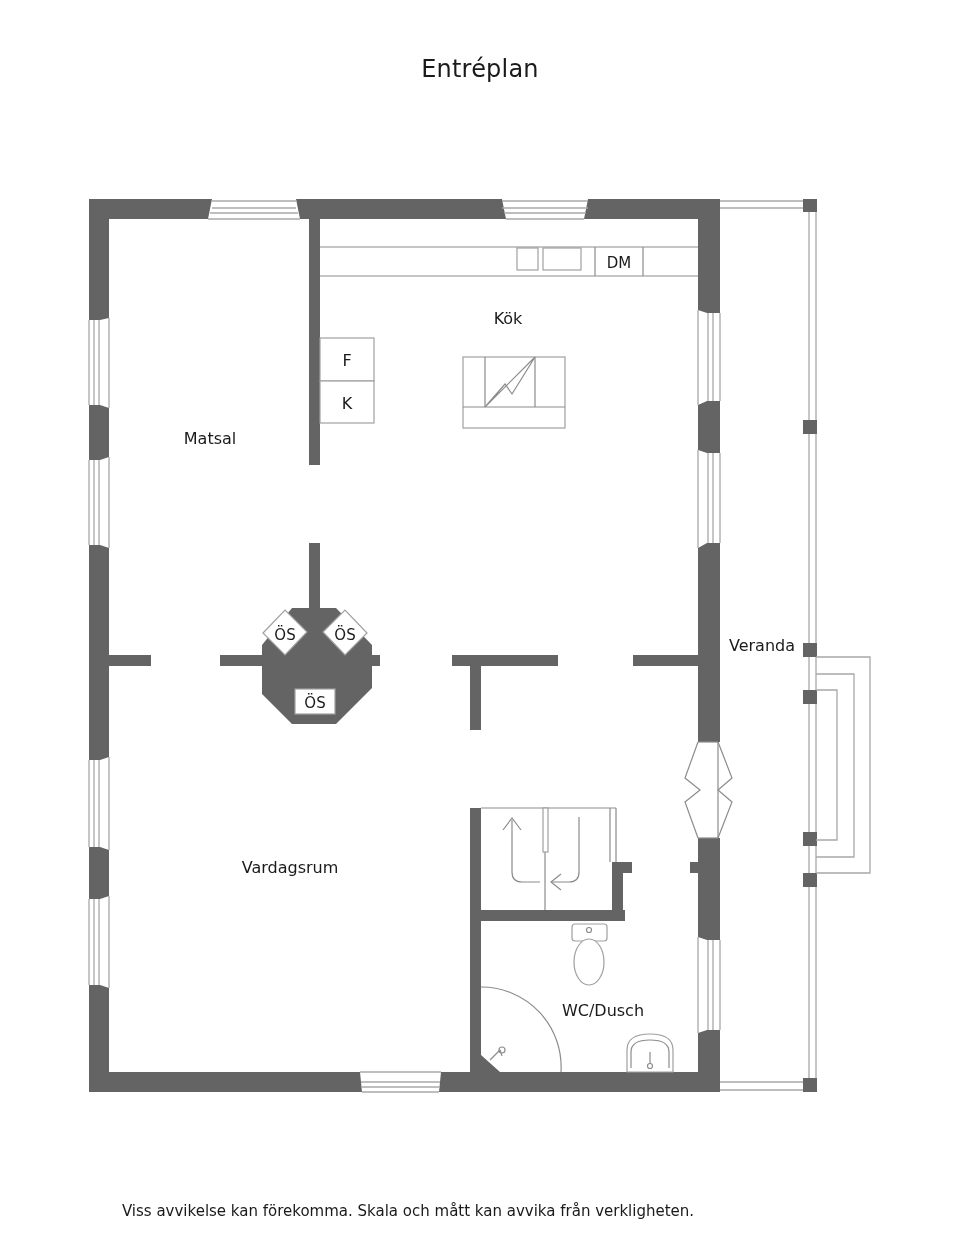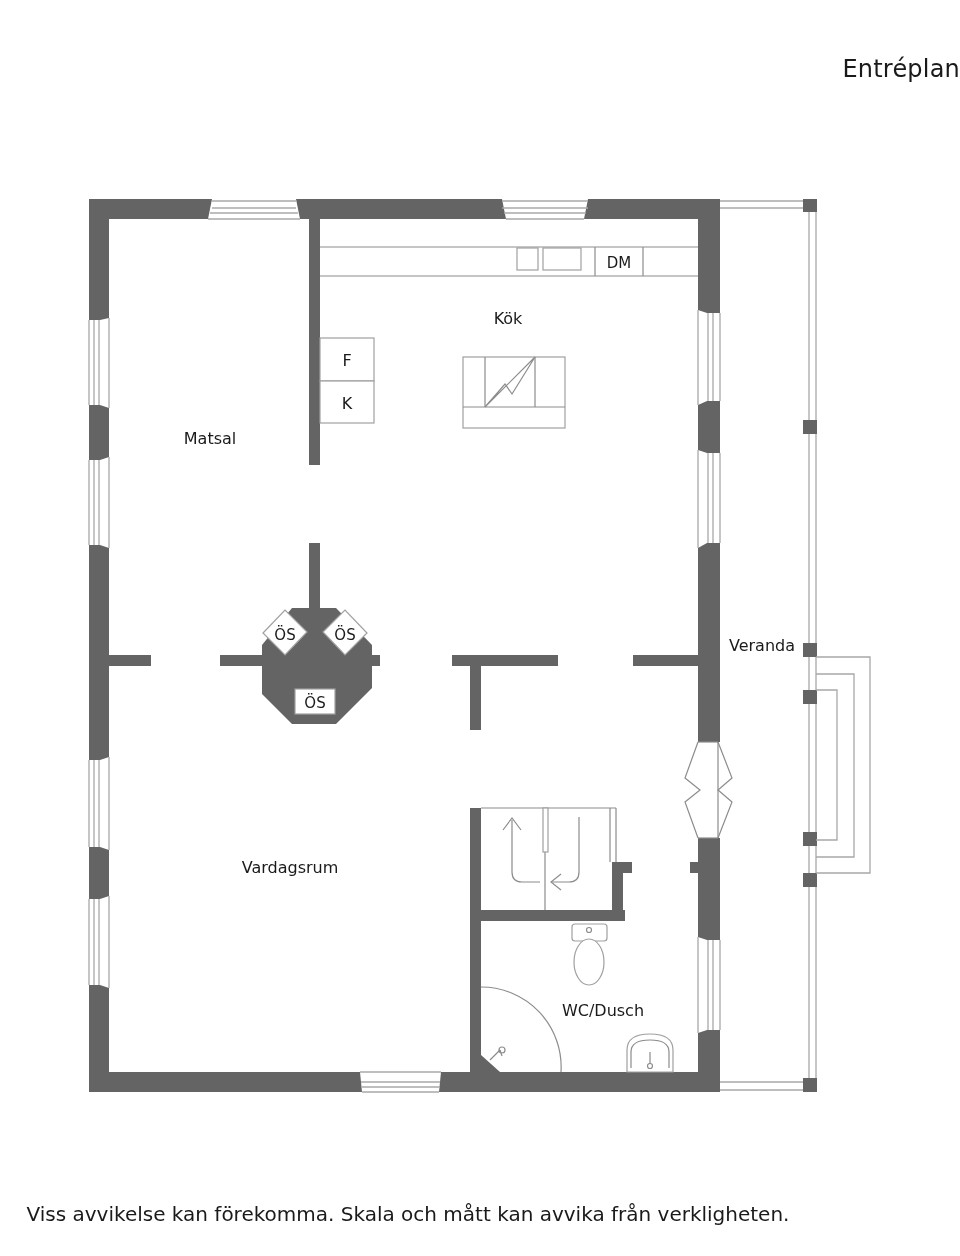--- a/index.html
+++ b/index.html
@@ -1,21 +1,21 @@
 <!DOCTYPE html>
 <html><head>
 <meta charset="utf-8">
 <style>
   html, body { margin: 0; padding: 0; background: #ffffff; }
   body { width: 960px; height: 1256px; position: relative; overflow: hidden;
          font-family: "DejaVu Sans", sans-serif; color: #1a1a1a; }
-  .title { position: absolute; left: 0; top: 55px; width: 960px; text-align: right;
+  .title { position: absolute; left: 0; top: 55px; width: 960px; text-align: center;
            font-size: 24px; font-weight: normal; letter-spacing: 0.2px; }
   .footer { position: absolute; left: 0; top: 1202px; width: 816px; text-align: center;
-            font-size: 20px; }
+            font-size: 15px; }
   svg.plan { position: absolute; left: 0; top: 0; }
   .wall { fill: #646464; }
   .thin { fill: none; stroke: #a8a8a8; stroke-width: 1.3; }
   .fix { fill: #ffffff; stroke: #a0a0a0; stroke-width: 1.2; }
   .line { fill: none; stroke: #8c8c8c; stroke-width: 1.2; }
   .lbl { font-family: "DejaVu Sans", sans-serif; font-size: 16px; fill: #1a1a1a; }
   .lbl-sm { font-family: "DejaVu Sans", sans-serif; font-size: 15px; fill: #1a1a1a; }
 </style>
 </head>
 <body>

